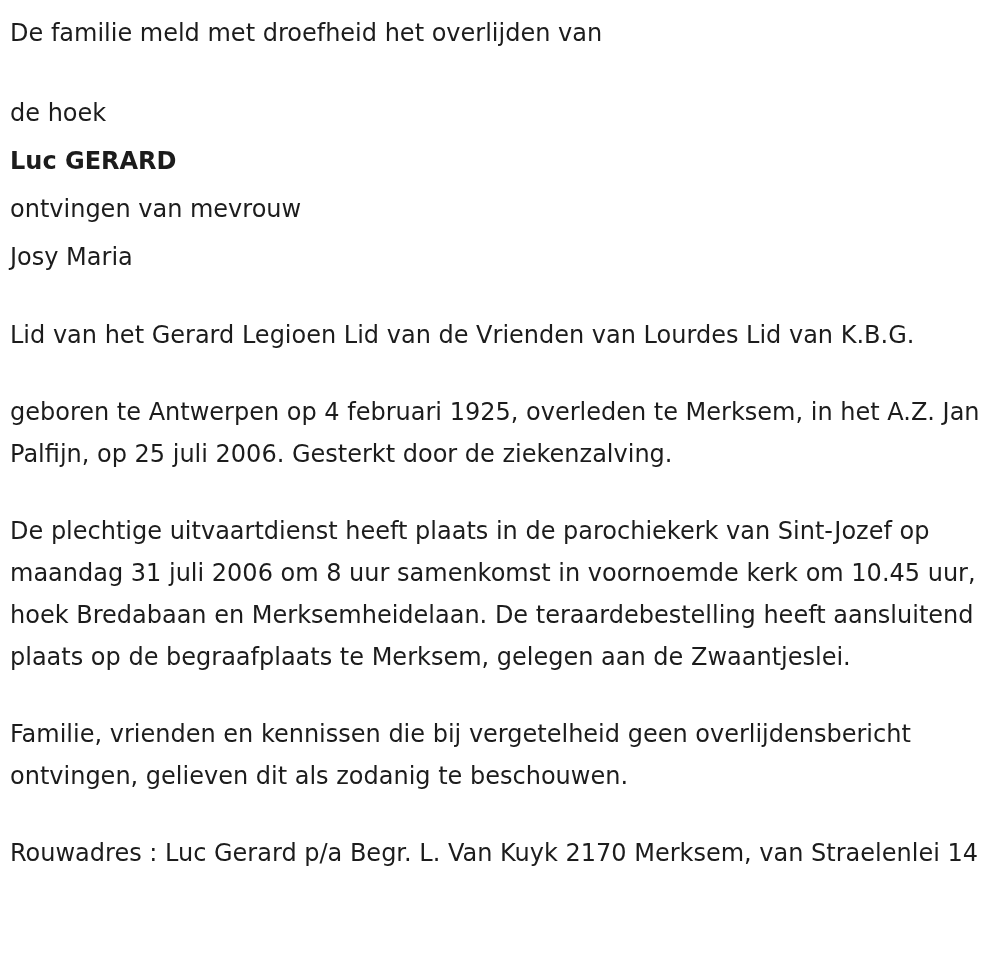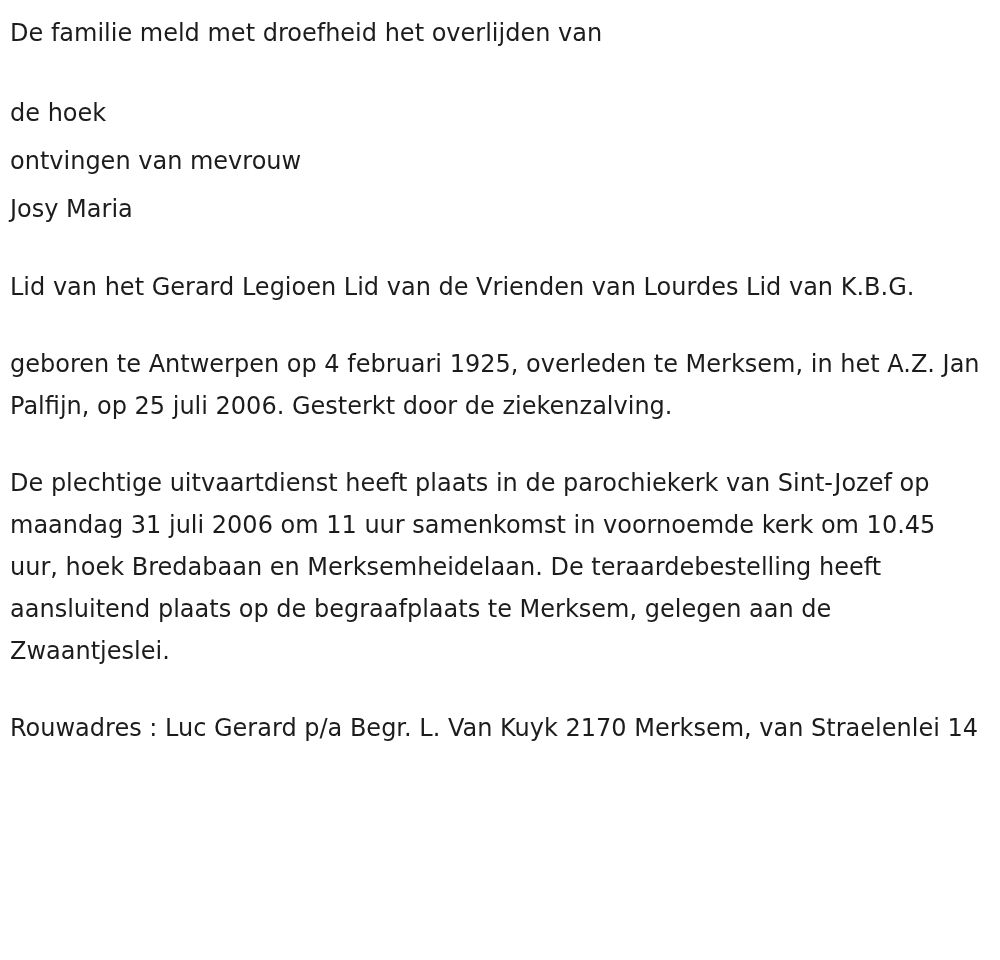--- a/index.html
+++ b/index.html
@@ -37,26 +37,28 @@
 </style>
 </head>
 <body>
 
 <div class="page">
 
   <p class="para">De familie meld met droefheid het overlijden van</p>
 
   <div class="header-block">
     <p class="hline">de hoek</p>
+    <p class="hline bold">Luc GERARD</p>
     <p class="hline">ontvingen van mevrouw</p>
     <p class="hline">Josy Maria</p>
   </div>
 
   <p class="para">Lid van het Gerard Legioen Lid van de Vrienden van Lourdes Lid van K.B.G.</p>
 
   <p class="para">geboren te Antwerpen op 4 februari 1925, overleden te Merksem, in het A.Z. Jan Palfijn, op 25 juli 2006. Gesterkt door de ziekenzalving.</p>
 
-  <p class="para">De plechtige uitvaartdienst heeft plaats in de parochiekerk van Sint-Jozef op maandag 31 juli 2006 om 11 uur samenkomst in voornoemde kerk om 10.45 uur, hoek Bredabaan en Merksemheidelaan. De teraardebestelling heeft aansluitend plaats op de begraafplaats te Merksem, gelegen aan de Zwaantjeslei.</p>
+  <p class="para">De plechtige uitvaartdienst heeft plaats in de parochiekerk van Sint-Jozef op maandag 31 juli 2006 om 8 uur samenkomst in voornoemde kerk om 10.45 uur, hoek Bredabaan en Merksemheidelaan. De teraardebestelling heeft aansluitend plaats op de begraafplaats te Merksem, gelegen aan de Zwaantjeslei.</p>
 
+  <p class="para">Familie, vrienden en kennissen die bij vergetelheid geen overlijdensbericht ontvingen, gelieven dit als zodanig te beschouwen.</p>
 
   <p class="para">Rouwadres : Luc Gerard p/a Begr. L. Van Kuyk 2170 Merksem, van Straelenlei 14</p>
 
 </div>
 
 </body></html>

